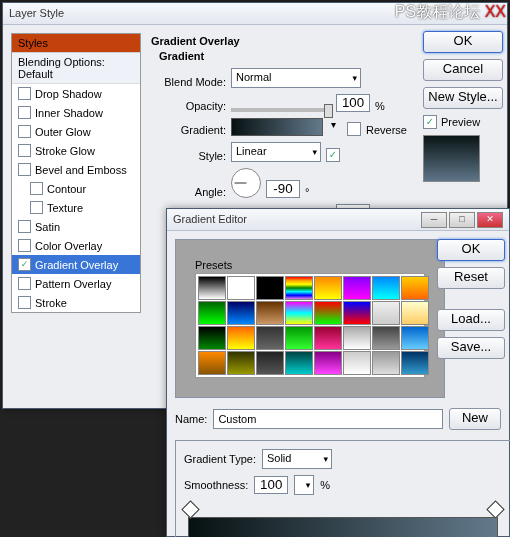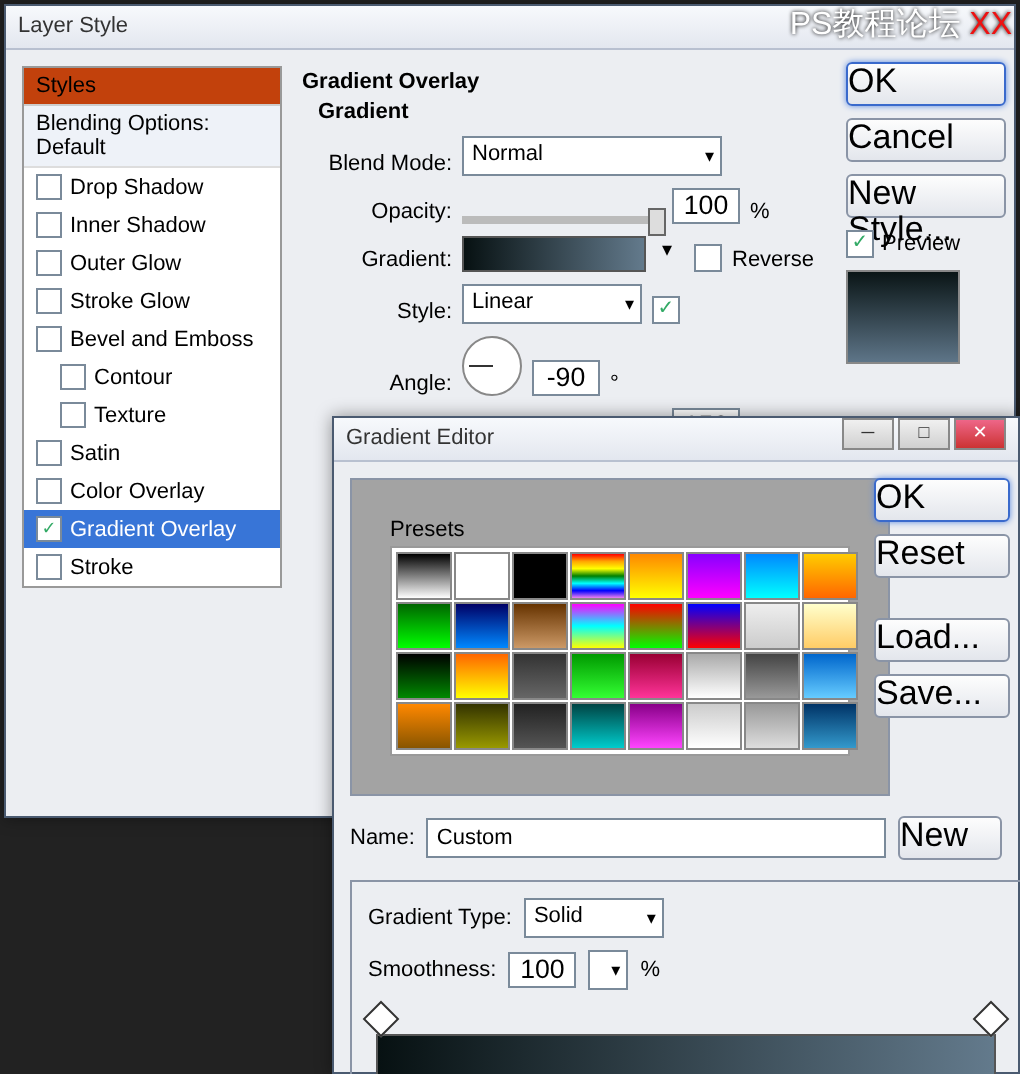--- a/index.html
+++ b/index.html
@@ -1,29 +1,29 @@
 <!DOCTYPE html>
 <html><head>
 <meta charset="utf-8">
 <style>
 body{margin:0;font-family:Tahoma,Arial,sans-serif;font-size:11px;background:#222;width:510px;height:537px;overflow:hidden;position:relative}
 .window{position:absolute;background:#eceef2;border:1px solid #4a5a70;box-shadow:0 0 8px rgba(0,0,0,0.4)}
-.titlebar{background:linear-gradient(#f7f9fc,#e3e7ef);height:21px;line-height:21px;padding:0 6px;font-size:11px;color:#333;display:flex;align-items:flex-start;justify-content:space-between;border-bottom:1px solid #b8c0d0}
+.titlebar{background:linear-gradient(#f7f9fc,#e3e7ef);height:21px;line-height:21px;padding:0 6px;font-size:11px;color:#333;display:flex;align-items:center;justify-content:space-between;border-bottom:1px solid #b8c0d0}
 .winbtns{display:flex}
 .winbtn{width:24px;height:14px;margin-left:2px;border:1px solid #888;background:linear-gradient(#f0f0f0,#d0d0d0);font-size:9px;text-align:center;line-height:13px}
 .winbtn.close{background:linear-gradient(#e68,#c33);color:#fff}
 .ls-body{display:flex;padding:8px}
 .styles-panel{width:128px;border:1px solid #999;background:#fff;margin-right:10px}
 .styles-hdr{padding:3px 6px;background:#c2410c;border-bottom:1px solid #ccc}
 .style-item{padding:3px 6px;display:flex;align-items:center;gap:4px}
 .style-item.default{background:#eef2f8;border-bottom:1px solid #ddd}
 .style-item.selected{background:#3875d7;color:#fff}
 .style-item .cb{width:11px;height:11px;border:1px solid #7a8a9a;background:#fff;display:inline-block;text-align:center;line-height:10px;font-size:9px;color:#3a6}
 .right-col{position:absolute;right:6px;top:28px;width:78px}
-.btn{display:block;width:100%;height:20px;background:linear-gradient(#fdfdfd,#e3e6ec);border:1px solid #8a94a6;border-radius:3px;margin-bottom:6px;font-size:17px;line-height:18px;cursor:pointer}
+.btn{display:block;width:100%;height:20px;background:linear-gradient(#fdfdfd,#e3e6ec);border:1px solid #8a94a6;border-radius:3px;margin-bottom:6px;font-size:13px;text-align:center;line-height:18px;cursor:pointer}
 .btn.default{border:1px solid #3a6acc;box-shadow:0 0 3px #5a8ae0}
 .chk-row{display:flex;align-items:center;gap:4px;margin-top:4px}
 .chk{width:12px;height:12px;border:1px solid #7a8a9a;background:#fff;text-align:center;line-height:11px;font-size:10px;color:#3a6}
 .swatch{width:55px;height:45px;background:linear-gradient(#0a1516,#5e7588);border:1px solid #888;margin-top:6px}
 .go-panel{margin-top:2px}
 .go-title{font-weight:bold;margin-bottom:3px}
 .go-sub{font-weight:bold;margin-left:8px;margin-bottom:6px}
 .go-row{display:flex;align-items:flex-end;margin-bottom:6px;gap:5px}
 .go-lbl{width:75px;text-align:right}
 .select{height:18px;border:1px solid #7a8a9a;background:#fff;padding:0 14px 0 4px;position:relative;display:inline-block;line-height:16px;min-width:70px}
@@ -103,20 +103,24 @@
           <span class="cb"></span>
           <span>Satin</span>
         </div>
       <div class="style-item">
           <span class="cb"></span>
           <span>Color Overlay</span>
         </div>
       <div class="style-item selected">
           <span class="cb" style="color:#3a6">✓</span>
           <span>Gradient Overlay</span>
+        </div>
+      <div class="style-item">
+          <span class="cb"></span>
+          <span>Pattern Overlay</span>
         </div>
       <div class="style-item">
           <span class="cb"></span>
           <span>Stroke</span>
         </div>
     </div>
 
     <div class="go-panel" style="width:260px">
       <div class="go-title">Gradient Overlay</div>
       <div class="go-sub">Gradient</div>

